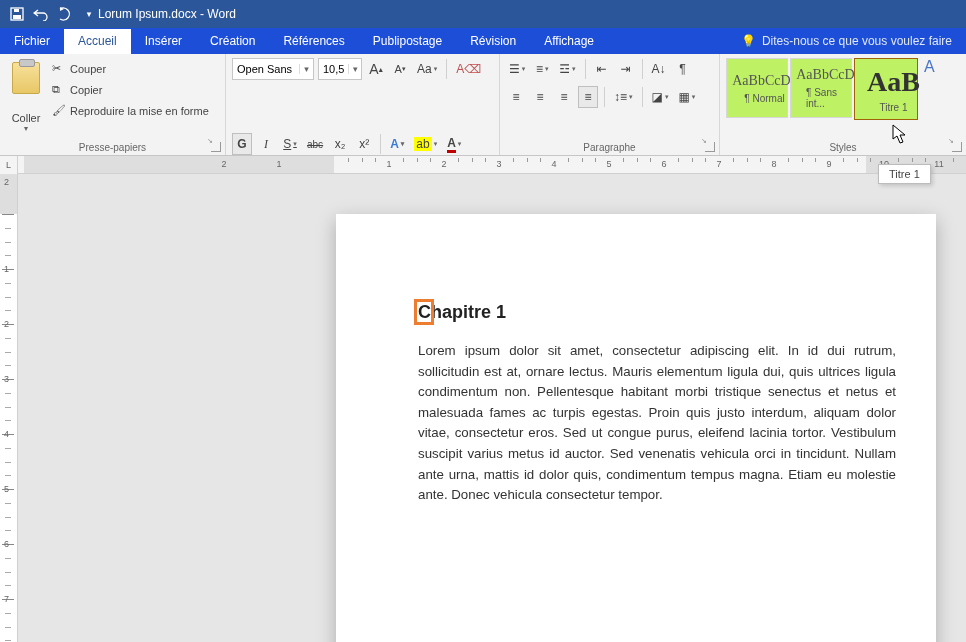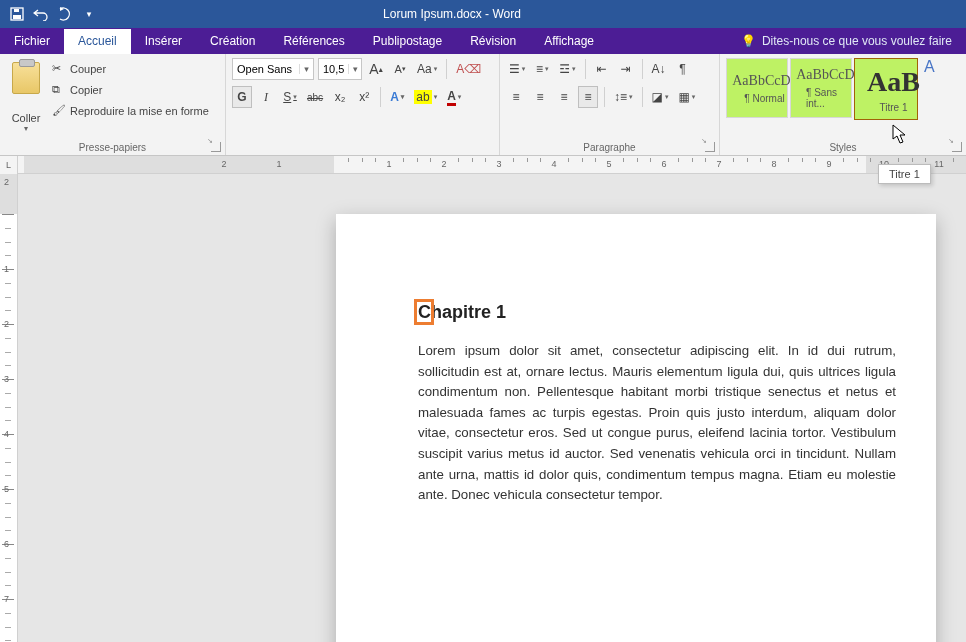--- a/index.html
+++ b/index.html
@@ -2,24 +2,24 @@
 <html><head>
 <meta charset="utf-8">
 <style>
   * { box-sizing: border-box; margin: 0; padding: 0; font-family: "Segoe UI", Tahoma, sans-serif; }
   body { width: 966px; height: 642px; background: #e6e6e6; overflow: hidden; position: relative; }
 
   
   .titlebar { height: 28px; background: #2b579a; display: flex; align-items: center; color: #fff; font-size: 12px; }
   .qat { display: flex; gap: 6px; padding-left: 8px; align-items: center; }
   .qat span { display: inline-flex; width: 18px; height: 18px; align-items: center; justify-content: center; color: #fff; }
-  .title { flex: 1; text-align: center; }
-
-  
-  .tabbar { height: 26px; background: #4c1d95; display: flex; align-items: flex-end; color: #fff; font-size: 12px; justify-content: space-between; }
+  .title { flex: 1; text-align: left; }
+
+  
+  .tabbar { height: 26px; background: #1d4ed8; display: flex; align-items: flex-end; color: #fff; font-size: 12px; justify-content: space-between; }
   .tab { padding: 5px 14px 6px; cursor: pointer; }
   .tab.active { background: #fff; color: #2b579a; }
   .tellme { margin-left: auto; padding: 5px 14px 6px; display: flex; align-items: center; gap: 6px; color: #e0e8f5; }
 
   
   .ribbon { height: 102px; background: #f3f3f3; display: flex; border-bottom: 1px solid #c6c6c6; }
   .group { border-right: 1px solid #d7d7d7; display: flex; flex-direction: column; }
   .group-body { flex: 1; padding: 4px 6px 0 6px; display: flex; }
   .group-label { text-align: center; font-size: 10px; color: #666; padding: 2px 0 2px; position: relative; }
   .launcher { position: absolute; right: 4px; bottom: 3px; width: 10px; height: 10px; border: 1px solid #999; border-left: none; border-top: none; }
@@ -145,21 +145,21 @@
         <div class="cb-item">
             <span class="mini-icon">🖌</span>
             <span>Reproduire la mise en forme</span>
           </div>
       </div>
     </div>
     <div class="group-label"><span>Presse-papiers</span><span class="launcher"></span></div>
   </div>
 
   <div class="group" style="width:274px">
-    <div class="group-body" style="flex-direction:column;">
+    <div class="group-body" style="flex-direction:column;justify-content:space-between;">
       <div class="font-row1">
         <div class="combo" style="width:82px">
             <span class="txt">Open Sans</span>
             <span class="dd">▾</span>
           </div>
         <div class="combo" style="width:44px">
             <span class="txt">10,5</span>
             <span class="dd">▾</span>
           </div>
         <div class="btn" style="font-size:14px">A<span style="font-size:8px;vertical-align:super">▴</span></div>

